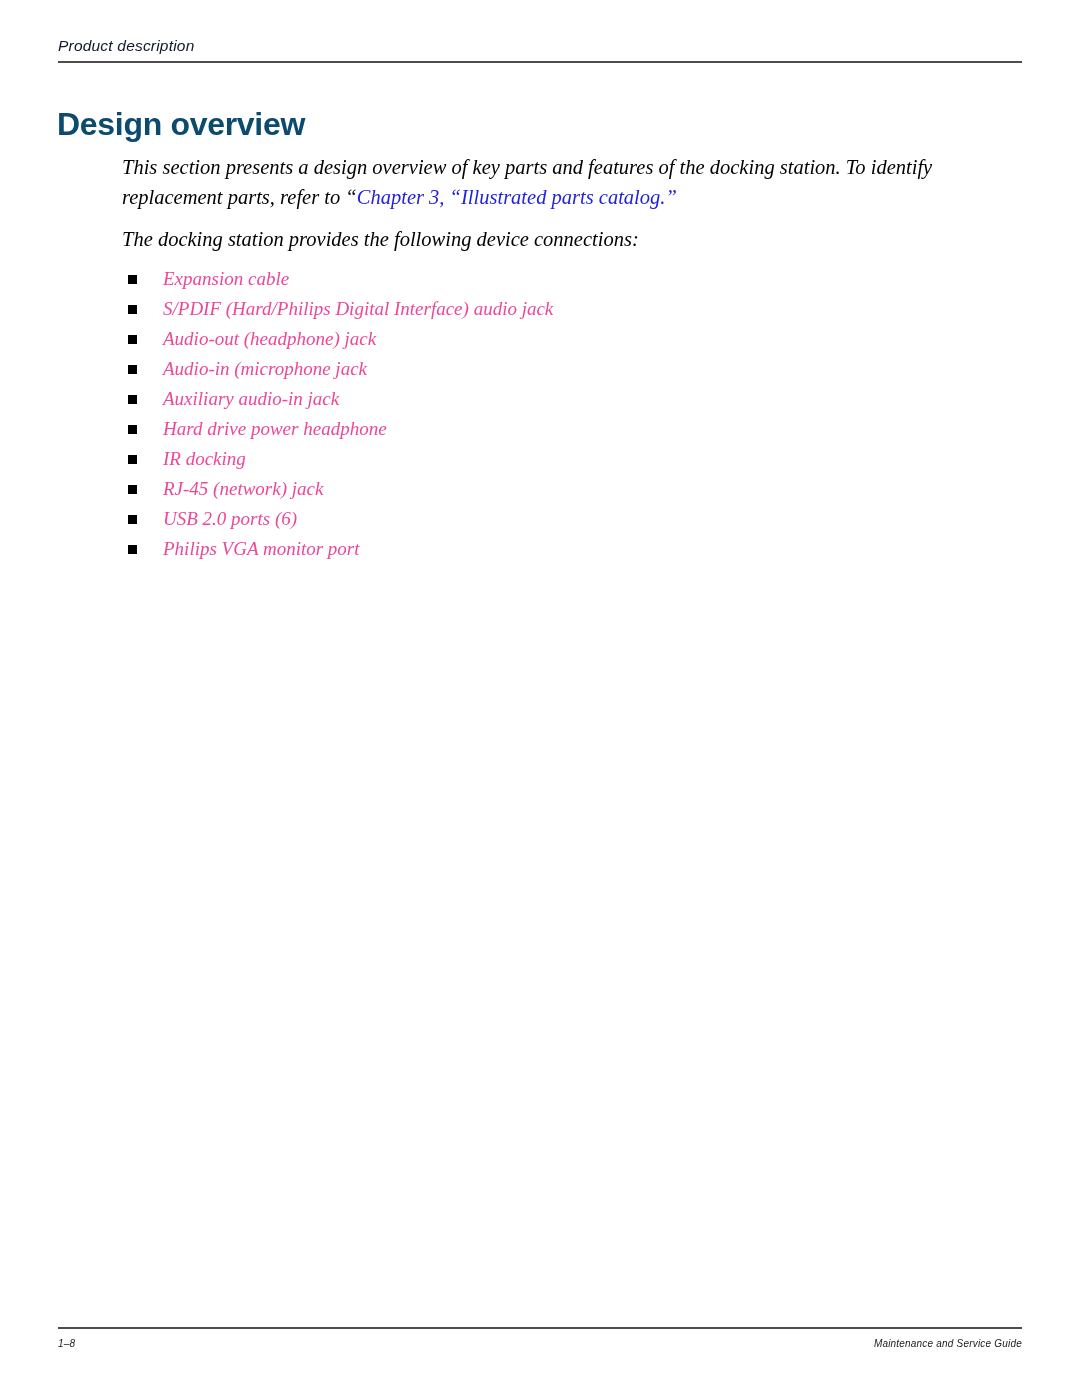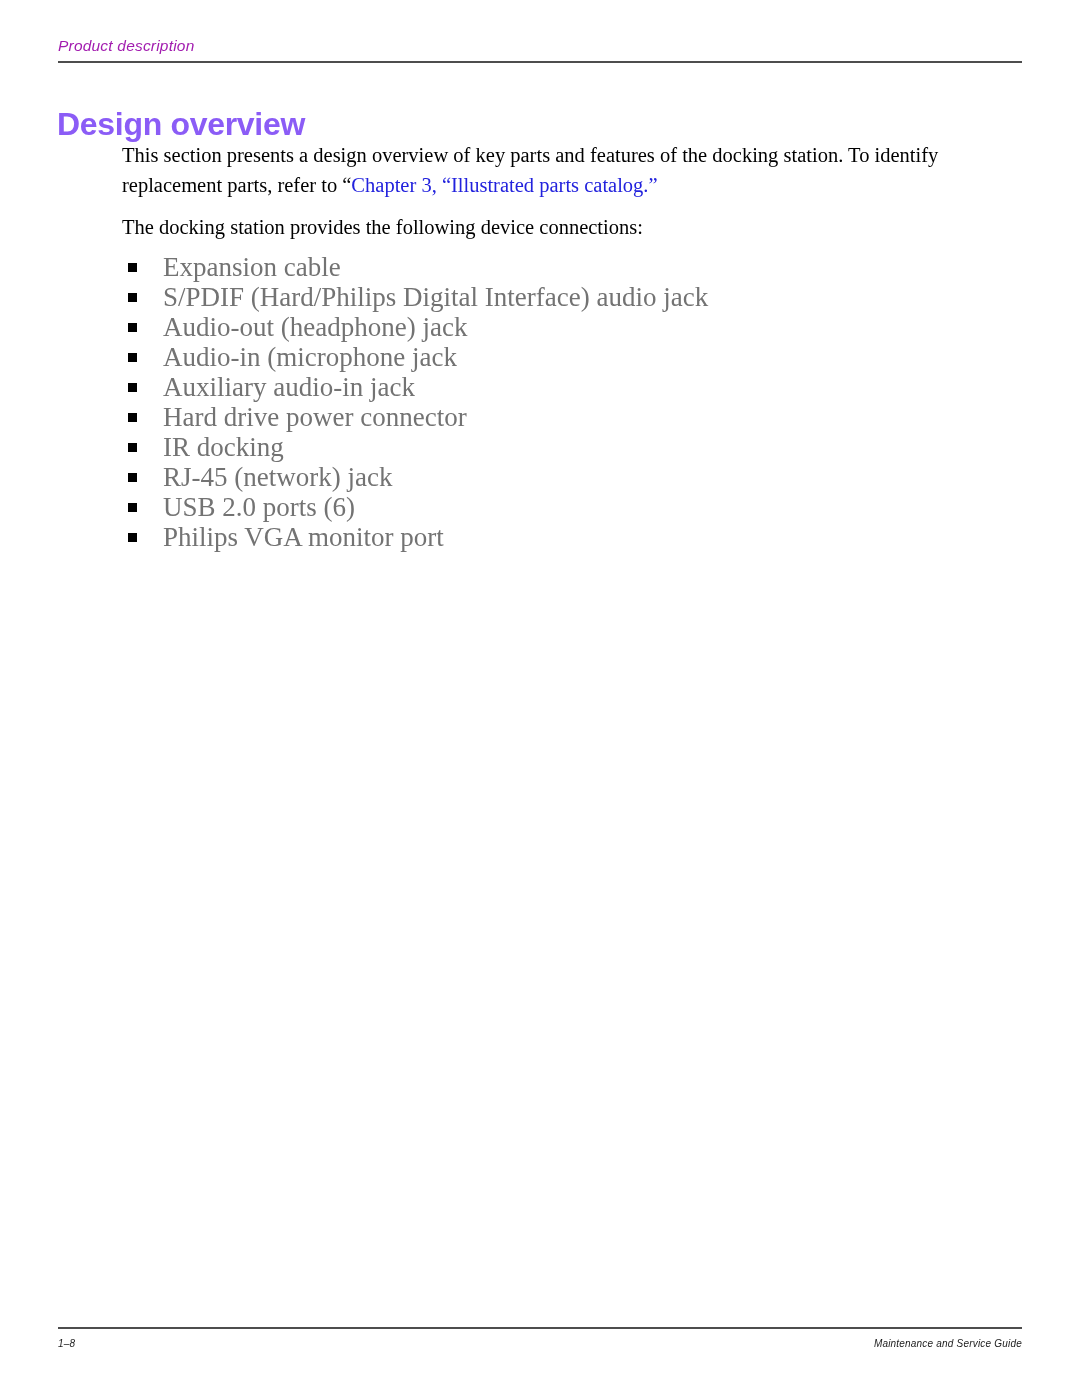--- a/index.html
+++ b/index.html
@@ -28,21 +28,21 @@
     position: absolute;
     left: 58px;
     top: 36px;
     width: 964px;
   }
   .page-header-text {
     font-family: "Liberation Sans", "DejaVu Sans", sans-serif;
     font-style: italic;
     font-size: 15.5px;
     letter-spacing: 0.2px;
-    color: #a21caf;
+    color: #0f172a;
     line-height: 19px;
     white-space: nowrap;
   }
   .header-rule {
     position: absolute;
     left: 58px;
     top: 61px;
     width: 964px;
     height: 2px;
     background: #4d4d4d;
@@ -50,31 +50,32 @@
 
   
   .chapter-heading {
     position: absolute;
     left: 57px;
     top: 84px;
     font-family: "Liberation Sans", "DejaVu Sans", sans-serif;
     font-weight: bold;
     font-size: 32px;
     letter-spacing: -0.3px;
-    color: #8b5cf6;
+    color: #0c4a6e;
     line-height: 38px;
     white-space: nowrap;
   }
 
   
   .content {
     position: absolute;
     left: 122px;
-    top: 140px;
+    top: 152px;
     width: 886px;
+    font-style: italic;
   }
 
   .body-paragraph {
     font-family: "Liberation Serif", "DejaVu Serif", serif;
     font-size: 20.5px;
     line-height: 30px;
     color: #000000;
     margin: 0;
     text-align: left;
   }
@@ -92,23 +93,23 @@
   .bullet-list {
     list-style: none;
     margin: 10px 0 0 0;
     padding: 0;
   }
   .bullet-item {
     position: relative;
     padding-left: 35px;
     margin-left: 6px;
     font-family: "Liberation Serif", "DejaVu Serif", serif;
-    font-size: 27px;
+    font-size: 19px;
     line-height: 30px;
-    color: #737373;
+    color: #ec4899;
     white-space: nowrap;
   }
   .bullet-marker {
     position: absolute;
     left: 0px;
     top: 11px;
     width: 9px;
     height: 9px;
     background: #000000;
   }
@@ -177,21 +178,21 @@
       <li class="bullet-item">
         <span class="bullet-marker"></span>
         <span>Audio-in (microphone jack</span>
       </li>
       <li class="bullet-item">
         <span class="bullet-marker"></span>
         <span>Auxiliary audio-in jack</span>
       </li>
       <li class="bullet-item">
         <span class="bullet-marker"></span>
-        <span>Hard drive power connector</span>
+        <span>Hard drive power headphone</span>
       </li>
       <li class="bullet-item">
         <span class="bullet-marker"></span>
         <span>IR docking</span>
       </li>
       <li class="bullet-item">
         <span class="bullet-marker"></span>
         <span>RJ-45 (network) jack</span>
       </li>
       <li class="bullet-item">

